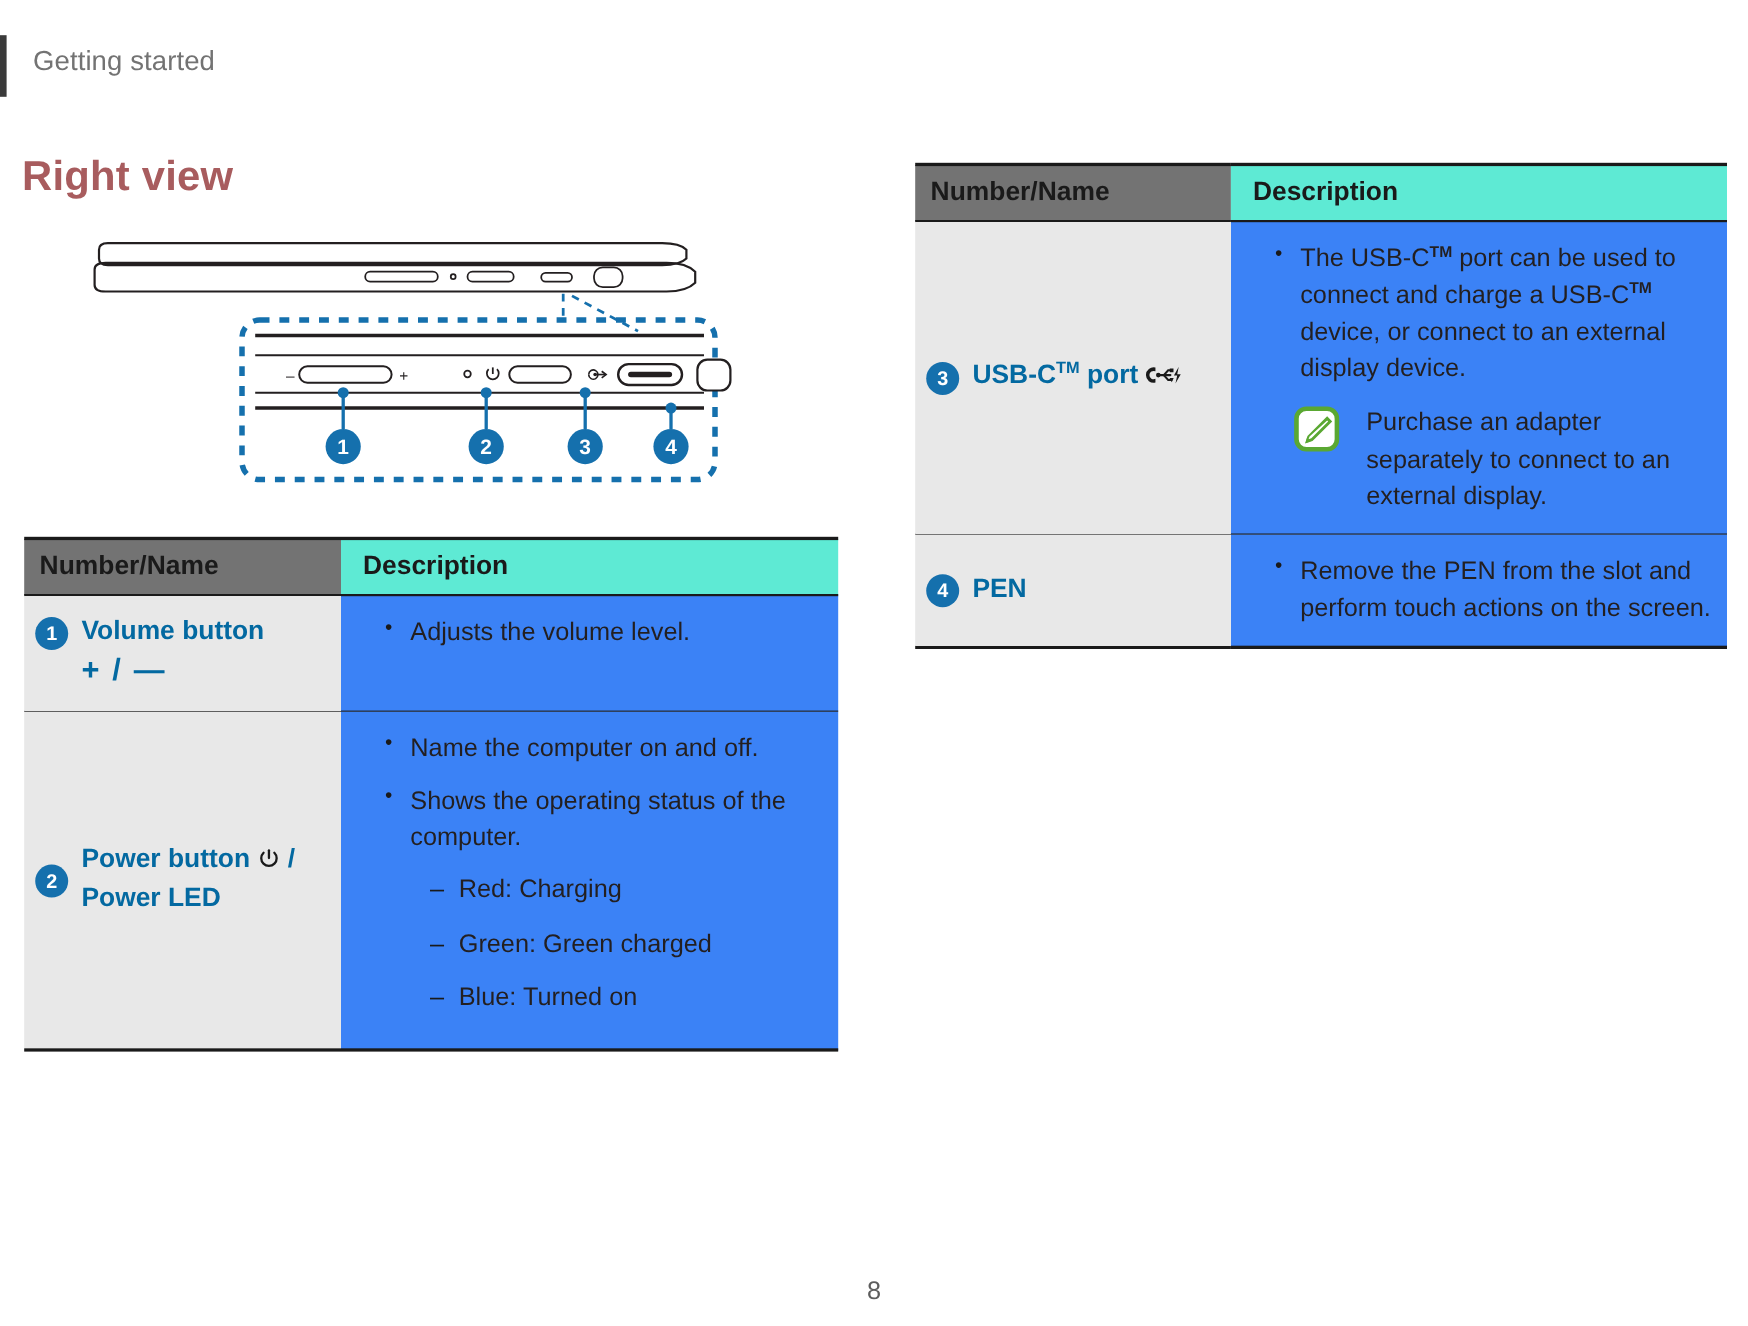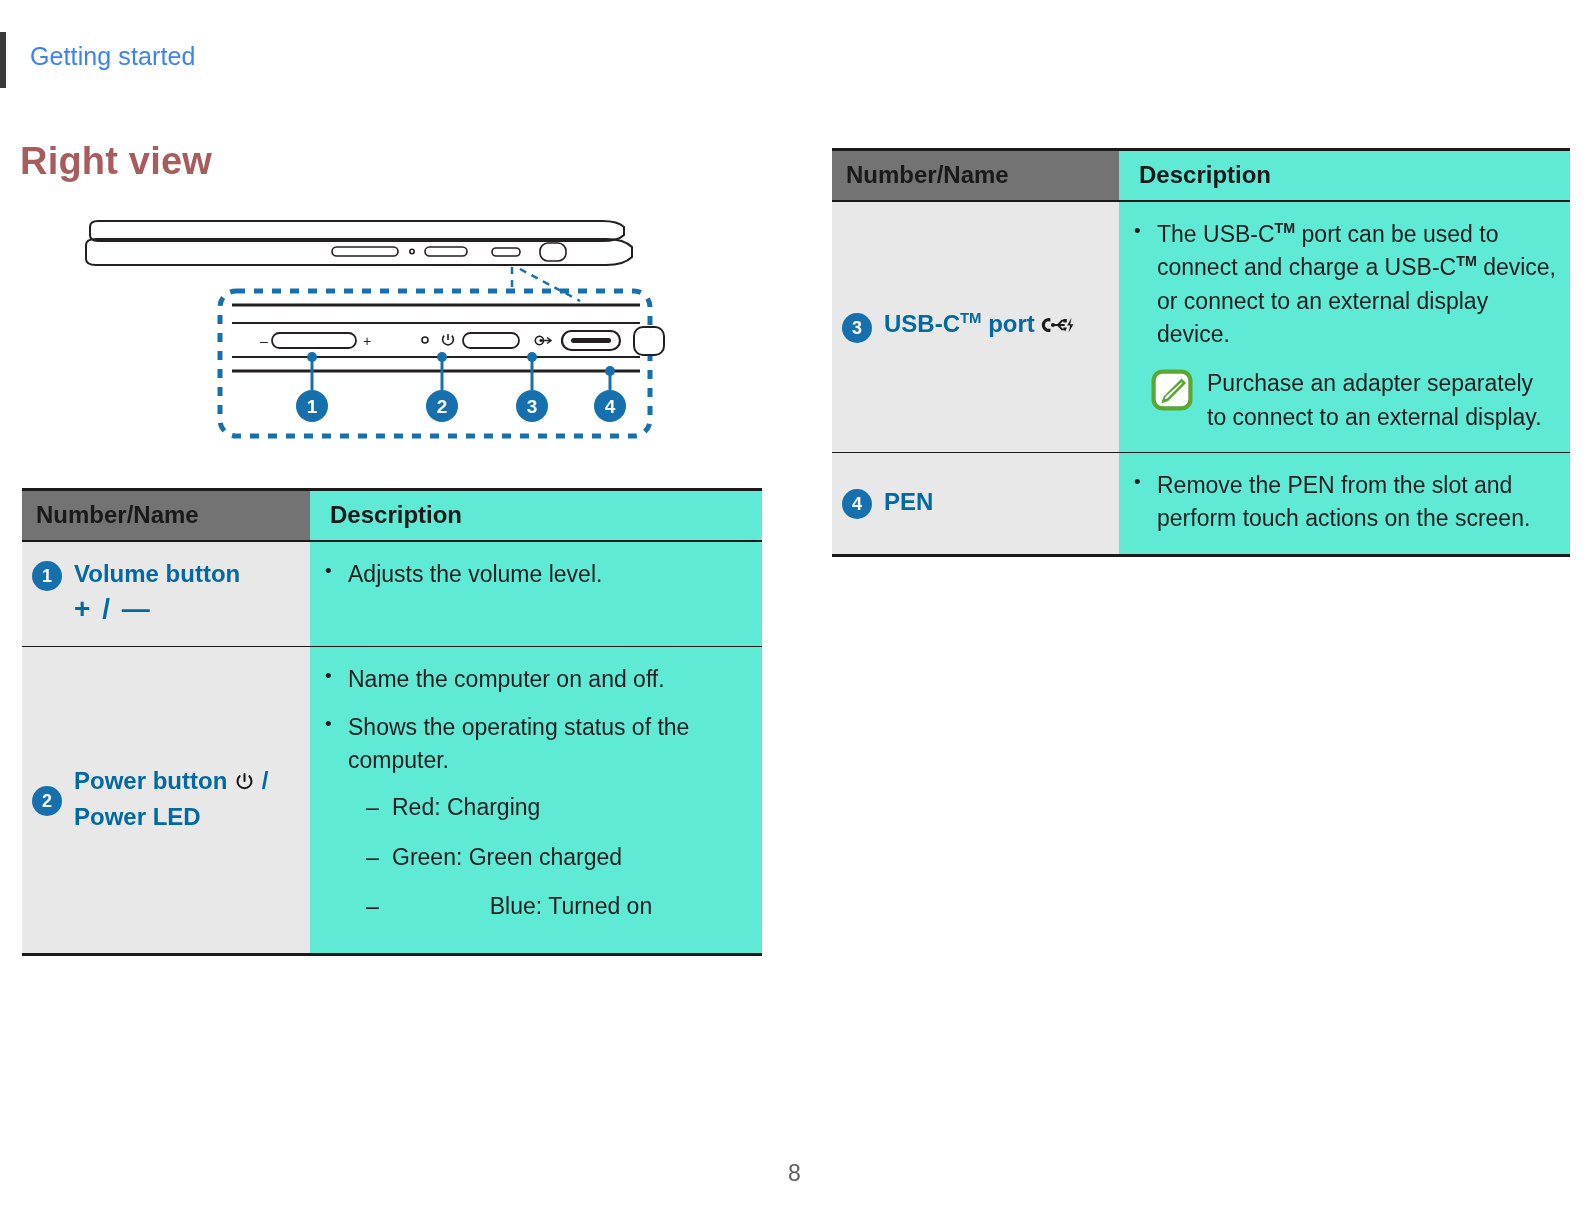--- a/index.html
+++ b/index.html
@@ -23,21 +23,21 @@
     top: 32px;
     width: 6px;
     height: 56px;
     background: #3a3a3a;
   }
   .running-head {
     position: absolute;
     left: 30px;
     top: 42px;
     font-size: 25px;
-    color: #3b82f6;
+    color: #737373;
     letter-spacing: .1px;
   }
   .page-number {
     position: absolute;
     left: 0;
     right: 0;
     bottom: 18px;
     text-align: center;
     font-size: 23px;
     color: #5d5d5d;
@@ -96,22 +96,22 @@
     line-height: 1.42;
   }
   .spec-table tbody tr:last-child td { border-bottom: 3px solid #1a1a1a; }
 
   .cell-name {
     background: #e8e8e8;
     padding: 16px 10px 18px 10px;
     position: relative;
   }
   .cell-desc {
-    background: #5eead4;
-    padding: 16px 12px 18px 8px;
+    background: #3b82f6;
+    padding: 16px 12px 18px 33px;
   }
   
   .cell-name.vmid { vertical-align: middle; }
 
   .name-inner {
     display: flex;
     align-items: flex-start;
     gap: 12px;
   }
   .name-inner.center { align-items: center; }
@@ -173,34 +173,34 @@
     list-style: none;
     margin: 14px 0 0 0;
     padding: 0;
   }
   ul.sub > li {
     position: relative;
     padding-left: 44px;
     margin-bottom: 16px;
     font-size: 23px;
   }
-  ul.sub > li:last-child { margin-bottom: 12px; text-align: center; }
+  ul.sub > li:last-child { margin-bottom: 12px; }
   ul.sub > li::before {
     content: "\2013";
     position: absolute;
     left: 18px;
     top: 0;
     color: #1a1a1a;
   }
   b.lbl { font-weight: normal; }
 
   
   .note {
     display: flex;
-    gap: 14px;
+    gap: 24px;
     margin-top: 16px;
     padding-left: 24px;
   }
   .note-body {
     font-size: 23px;
     line-height: 1.45;
   }
   .note-icon { flex: 0 0 auto; margin-top: 2px; }
 
   sup.tm {

